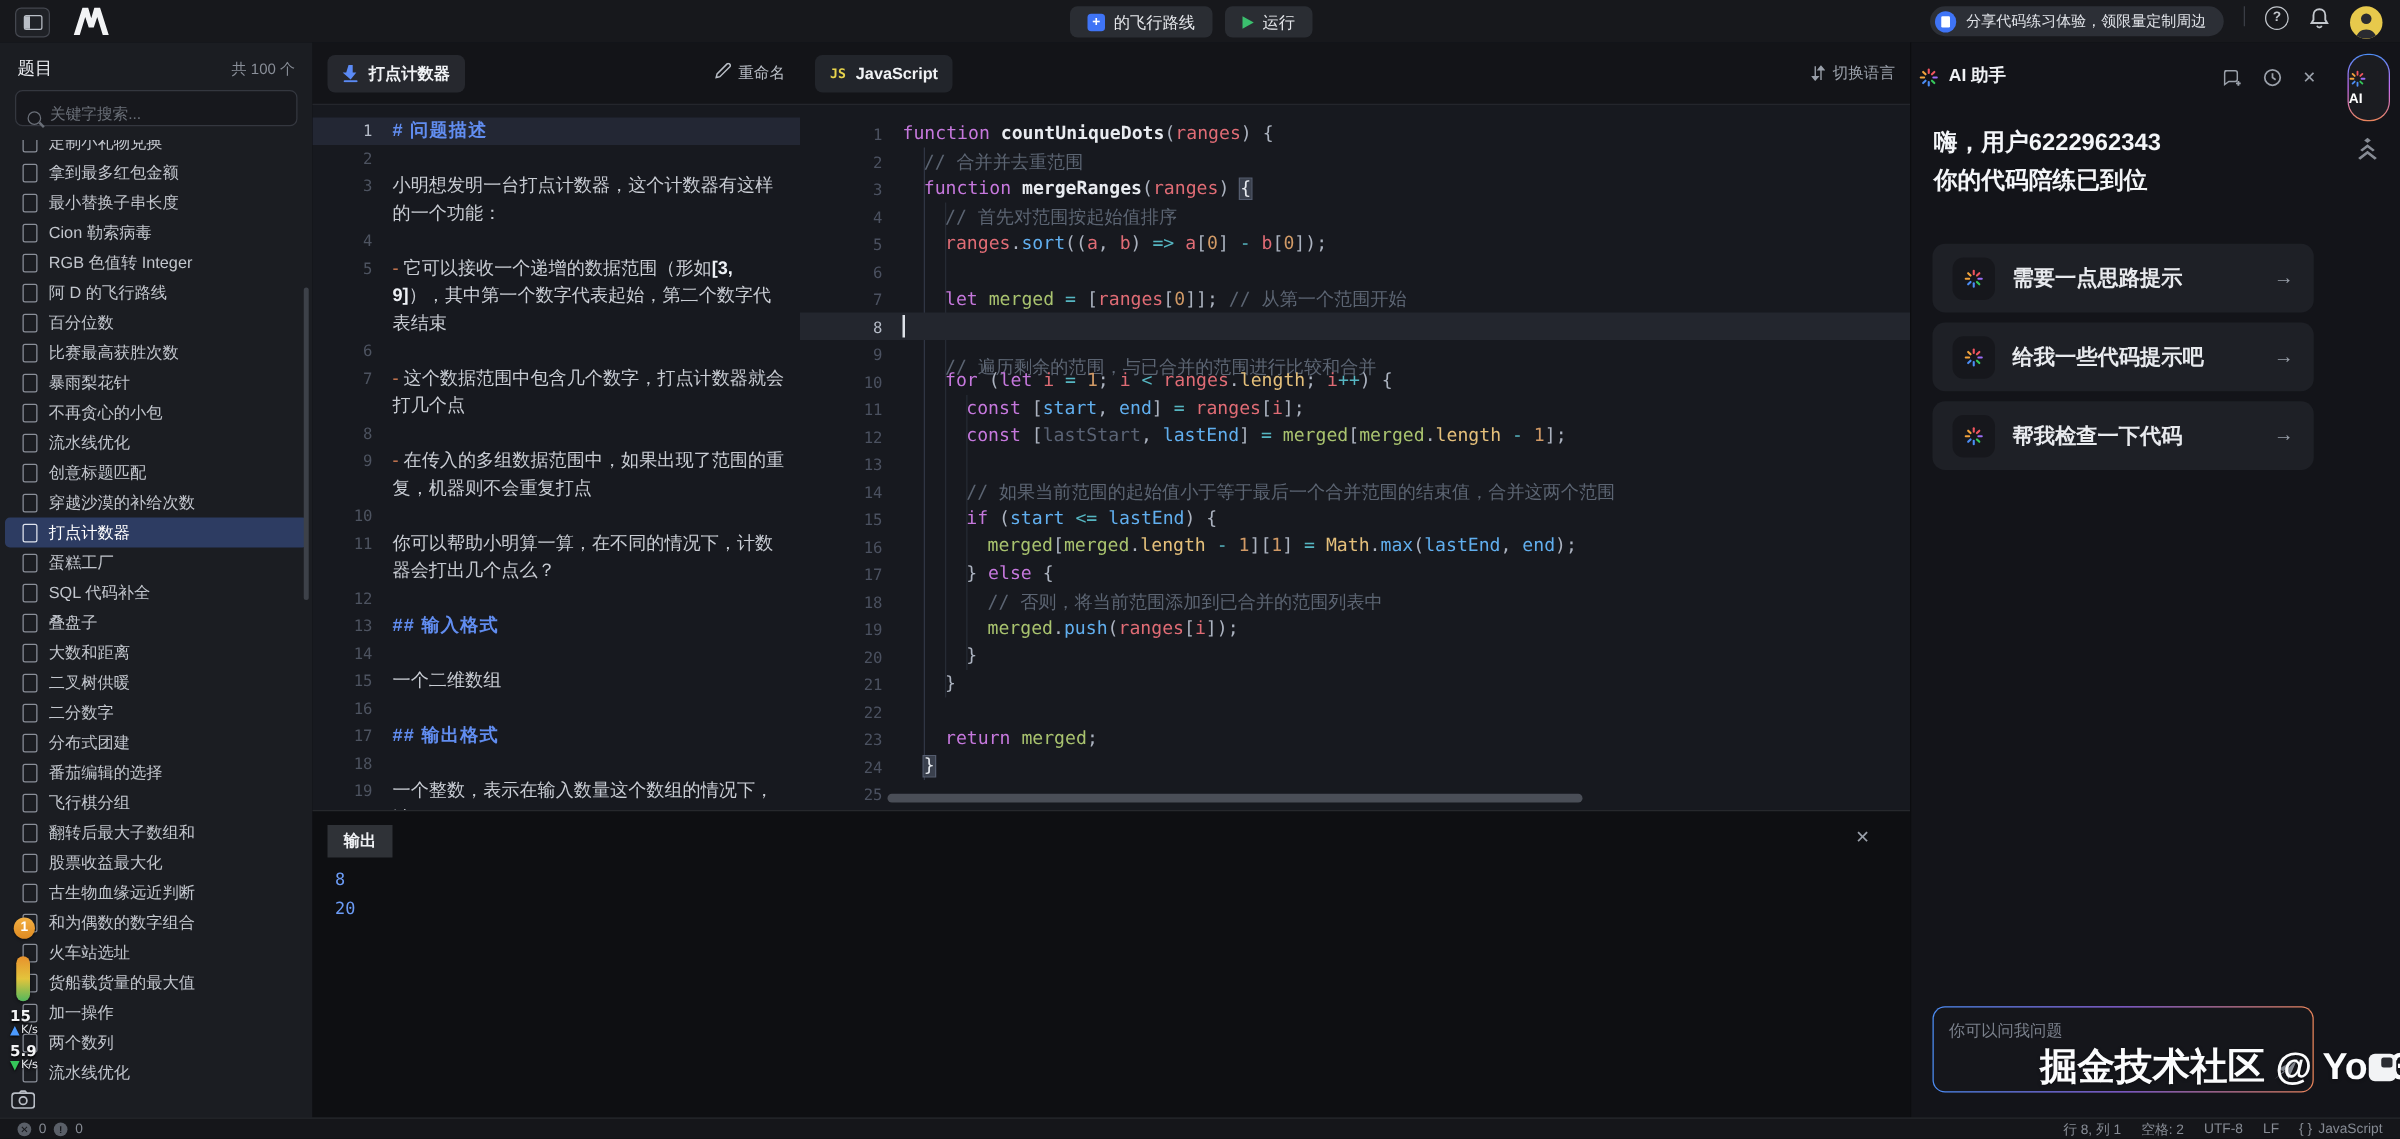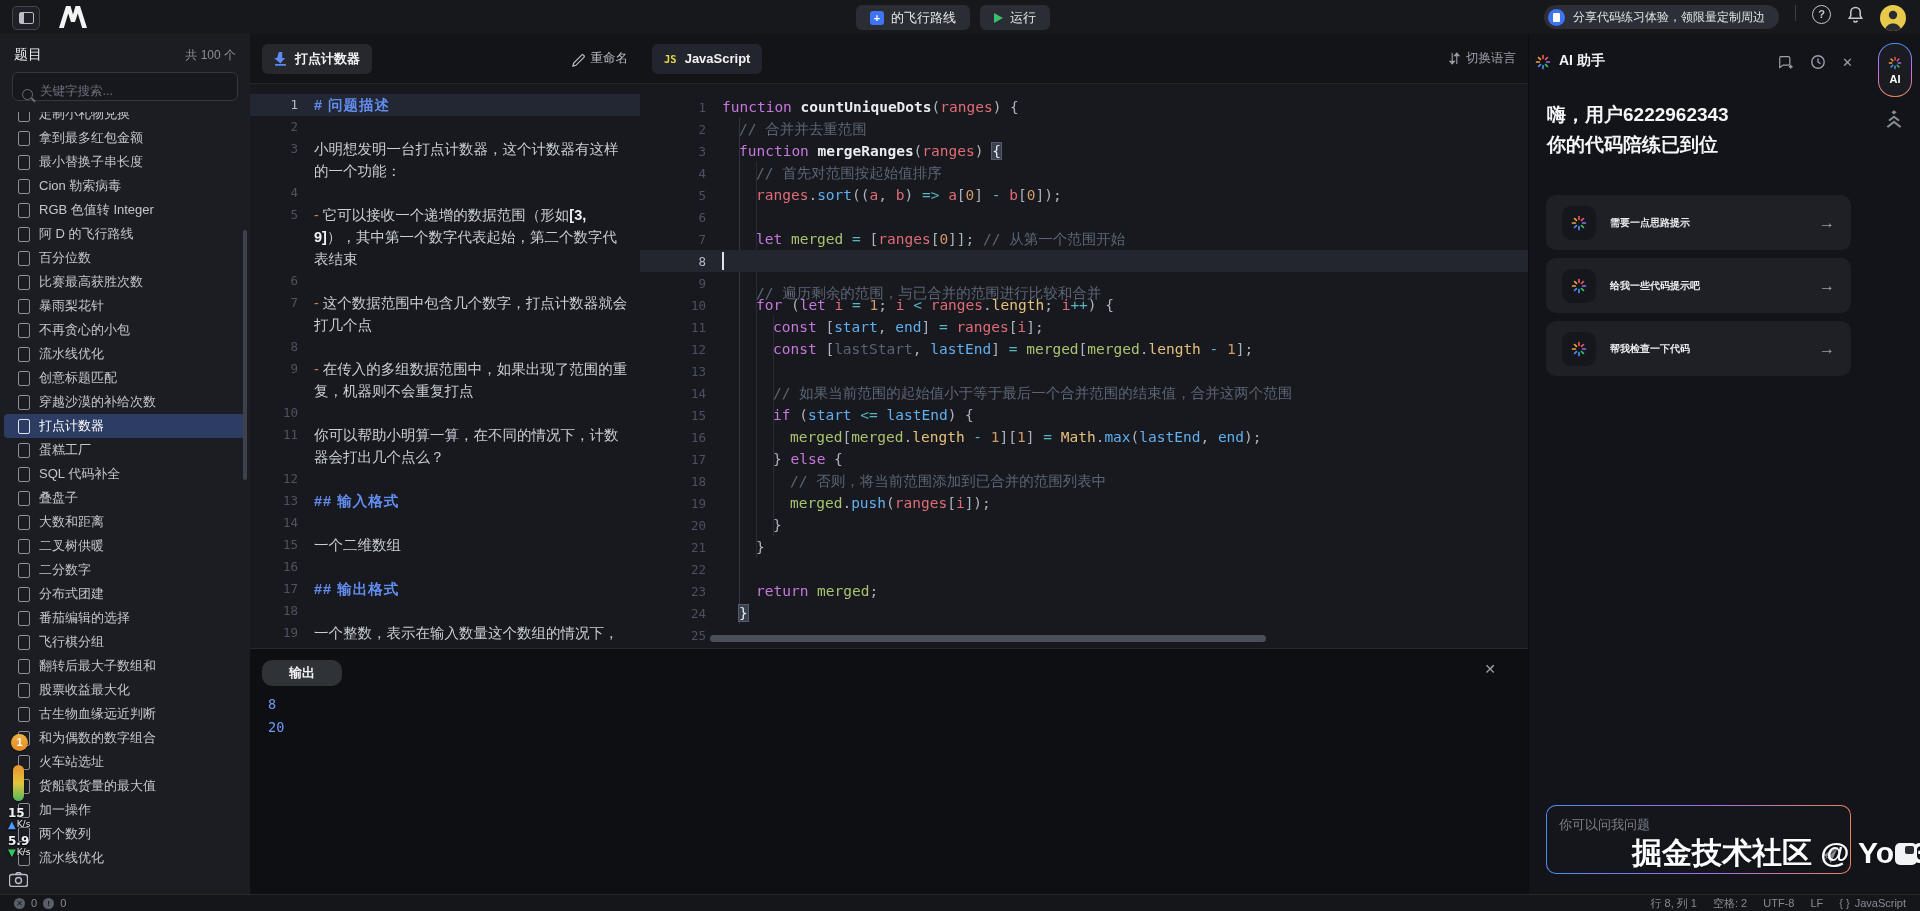--- a/index.html
+++ b/index.html
@@ -41,21 +41,21 @@
   .sitem.sel{background:#2d3c62;color:#fff;}
   .ficon{flex:0 0 auto;width:10px;height:13px;border:1.5px solid #8a8f99;border-radius:2px;}
   .sitem.sel .ficon{border-color:#dfe4ee;}
   .sb-scroll{position:absolute;right:3px;top:196px;width:4px;height:250px;border-radius:2px;background:#3d4149;}
 
   
   .desc{position:absolute;left:250px;top:34px;width:390px;height:614px;background:#17191f;border-right:1px solid #0c0d10;}
   .panel-head{position:absolute;left:0;top:0;right:0;height:50px;background:#131418;border-bottom:1px solid #24262c;display:flex;align-items:center;justify-content:space-between;padding:0 12px;box-sizing:border-box;}
   .desc-tab{height:30px;background:#26282e;border-radius:6px;display:flex;align-items:center;gap:8px;padding:0 12px;cursor:pointer;}
   .desc-tab .lbl{font-size:13px;font-weight:bold;color:#f0f2f5;}
-  .rename{display:flex;align-items:flex-end;gap:6px;font-size:12.5px;color:#b9bec6;cursor:pointer;}
+  .rename{display:flex;align-items:flex-start;gap:6px;font-size:12.5px;color:#b9bec6;cursor:pointer;}
   .desc-body{position:absolute;left:0;top:50px;right:0;bottom:0;overflow:hidden;padding-top:10px;}
   .mline{display:flex;align-items:flex-start;min-height:22px;}
   .mline.active{background:#232734;}
   .mln{flex:0 0 48px;text-align:right;padding-right:16px;font-family:"DejaVu Sans Mono","Liberation Mono",monospace;font-size:12.5px;color:#4d5360;line-height:22px;}
   .mline.active .mln{color:#b6bcc8;}
   .mlc{flex:1;padding-right:12px;font-size:14.5px;line-height:22px;color:#c9cdd4;word-break:break-all;}
   .sg-h{color:#618df0;font-weight:bold;letter-spacing:1px;}
   .sg-dash{color:#cf7a52;}
   .sg-b{color:#eef1f6;font-weight:bold;}
 
@@ -74,45 +74,45 @@
   .tk-k{color:#c678dd;} .tk-f{color:#e8ebf0;font-weight:bold;} .tk-v{color:#e06c75;}
   .tk-g{color:#a9c36f;} .tk-b{color:#61afef;} .tk-y{color:#e5c07b;} .tk-n{color:#d19a66;}
   .tk-c{color:#5c6573;} .tk-p{color:#abb2bf;} .tk-o{color:#56b6c2;} .tk-d{color:#5a6375;}
   .tk-hb{color:#e6e9ee;background:#3a404d;outline:1px solid #545c6e;}
   .cursor{position:absolute;left:82px;top:2px;width:2px;height:18px;background:#dde1e8;}
   .guide{position:absolute;width:1px;background:#262b34;}
   .hscroll{position:absolute;left:70px;bottom:6px;width:556px;height:7px;border-radius:4px;background:#4a4e57;}
 
   
   .outp{position:absolute;left:250px;top:648px;width:1278px;height:247px;background:#0e0f12;border-top:1px solid #26282c;}
-  .out-tab{position:absolute;left:12px;top:11px;height:26px;background:#2f3237;border-radius:10px;display:flex;align-items:center;padding:0 27px;font-size:13px;font-weight:bold;color:#f0f2f5;cursor:pointer;}
+  .out-tab{position:absolute;left:12px;top:11px;height:26px;background:#2f3237;border-radius:0;display:flex;align-items:center;padding:0 13px;font-size:13px;font-weight:bold;color:#f0f2f5;cursor:pointer;}
   .out-close{position:absolute;right:32px;top:12px;font-size:14px;color:#9aa0aa;cursor:pointer;}
   .out-vals{position:absolute;left:18px;top:44px;font-family:"DejaVu Sans Mono","Liberation Mono",monospace;font-size:13.5px;color:#6b9bf5;line-height:23px;}
 
   
   .aip{position:absolute;left:1528px;top:34px;width:340px;bottom:16px;background:#131419;border-left:1px solid #0c0d10;}
   .ai-head{position:absolute;left:6px;right:16px;top:12px;height:24px;display:flex;align-items:flex-end;}
   .ai-title{font-size:14px;font-weight:bold;color:#f0f2f5;margin-left:8px;}
   .ai-hicons{margin-left:auto;display:flex;align-items:center;gap:16px;color:#9aa0aa;}
   .ai-hicons .hi{cursor:pointer;}
   .ai-greet{position:absolute;left:18px;top:66px;font-size:19px;font-weight:bold;color:#f4f6f9;line-height:30px;}
   .ai-cards{position:absolute;left:17px;right:18px;top:161px;display:flex;flex-direction:column;gap:8px;}
   .card{height:55px;background:#1e2026;border-radius:10px;display:flex;align-items:center;padding:0 16px;gap:14px;cursor:pointer;}
   .card-ic{width:34px;height:34px;border-radius:9px;background:#16171c;display:flex;align-items:center;justify-content:center;}
-  .card-lbl{font-size:10px;font-weight:bold;color:#e8eaee;}
+  .card-lbl{font-size:17px;font-weight:bold;color:#e8eaee;}
   .card-arrow{margin-left:auto;color:#9aa0aa;font-size:16px;}
   .ai-input{position:absolute;left:17px;right:18px;bottom:21px;height:67px;border-radius:10px;padding:1px;background:linear-gradient(90deg,#4c8df5,#9a6df5,#e8845a);cursor:text;}
   .ai-input-in{position:relative;width:100%;height:100%;border-radius:9px;background:#15161b;box-sizing:border-box;padding:10px 12px;}
   .ai-ph{font-size:13px;color:#7b818c;}
   .ai-send{position:absolute;right:10px;bottom:8px;cursor:pointer;}
 
   
   .rail{position:absolute;left:1868px;top:34px;width:52px;bottom:16px;background:#131419;}
   .rail-ai{position:absolute;left:10px;top:9px;width:32px;height:52px;border-radius:16px;padding:1px;background:linear-gradient(180deg,#4c8df5,#c86df5,#e8845a);cursor:pointer;}
-  .rail-ai-in{width:100%;height:100%;border-radius:15px;background:#1b1c21;display:flex;flex-direction:column;align-items:center;justify-content:center;gap:3px;box-sizing:border-box;}
+  .rail-ai-in{width:100%;height:100%;border-radius:15px;background:#1b1c21;display:flex;flex-direction:column;align-items:flex-start;justify-content:center;gap:3px;box-sizing:border-box;}
   .rail-ai-lbl{font-size:11px;font-weight:bold;color:#fff;}
   .rail-jj{position:absolute;left:16px;top:76px;cursor:pointer;}
 
   
   .statusbar{position:absolute;left:0;bottom:0;width:1920px;height:16px;background:#15161a;border-top:1px solid #26282c;display:flex;align-items:center;font-size:11px;color:#868b94;}
   .st-left{display:flex;align-items:center;gap:6px;margin-left:14px;}
   .st-ic{width:11px;height:11px;border-radius:50%;background:#5a5f68;color:#15161a;font-size:8px;font-weight:bold;text-align:center;line-height:11px;}
   .st-right{margin-left:auto;display:flex;align-items:center;gap:16px;margin-right:14px;}
   .st-lang{display:flex;align-items:center;gap:5px;}
 

